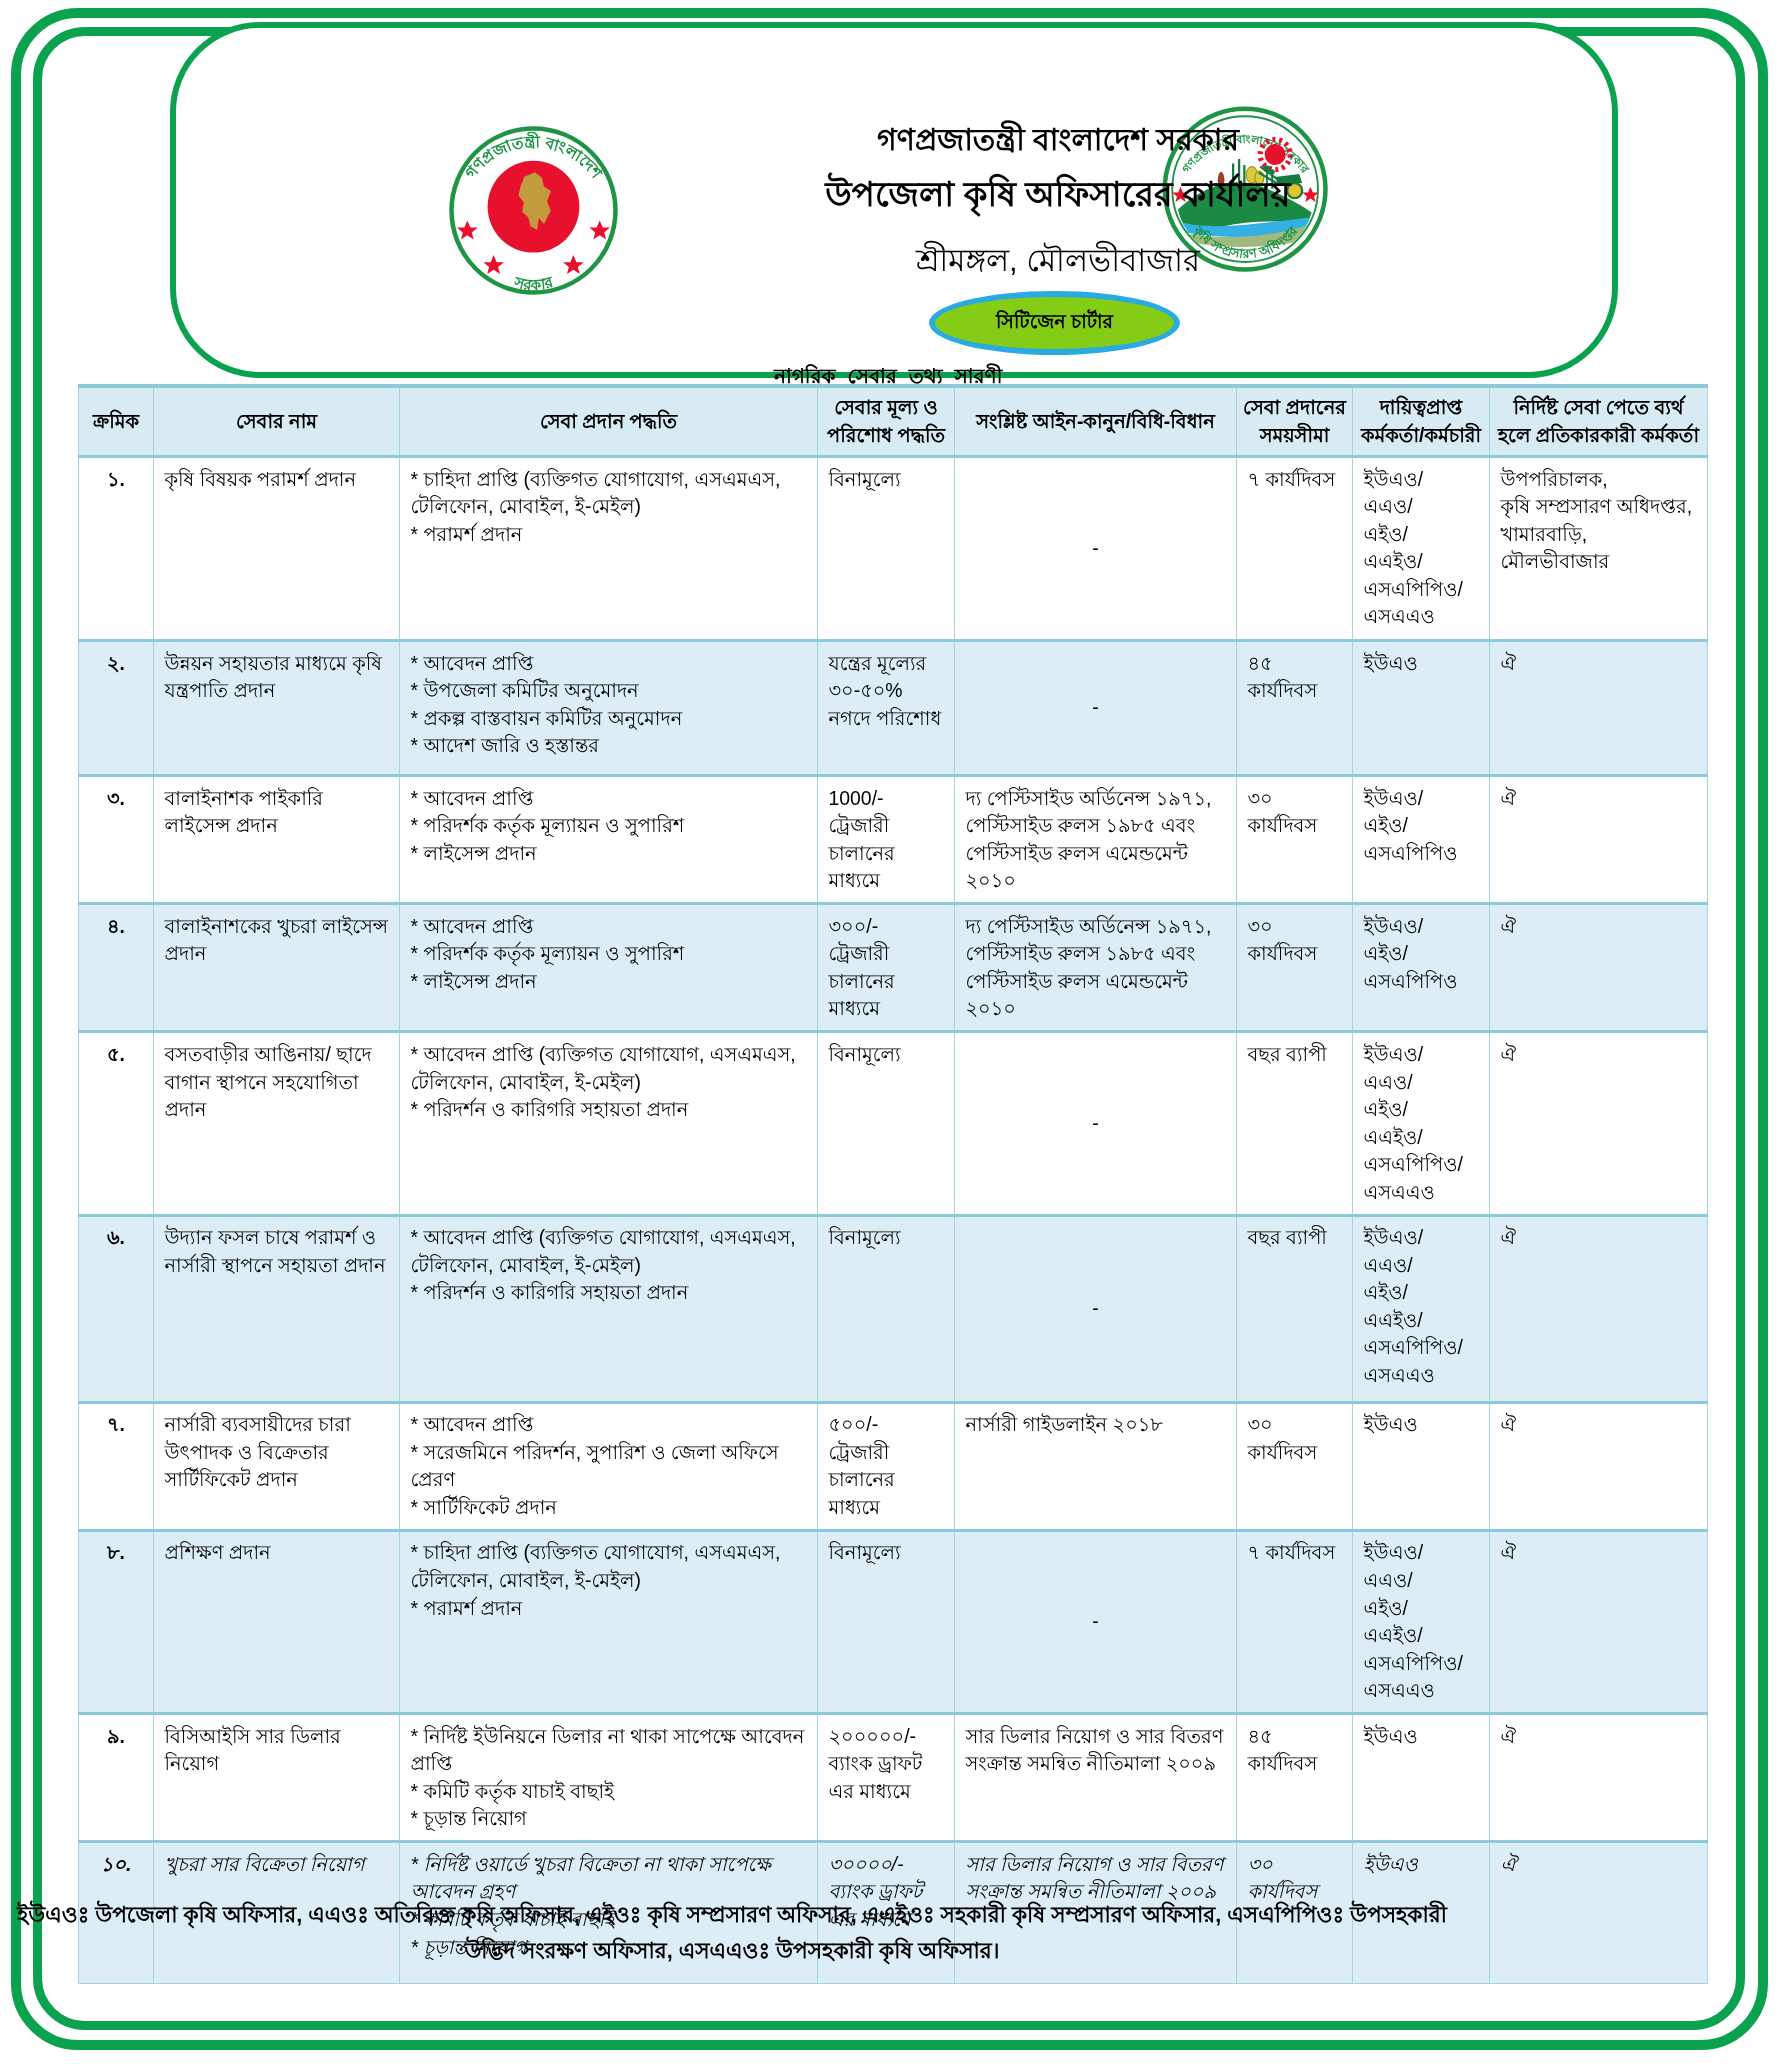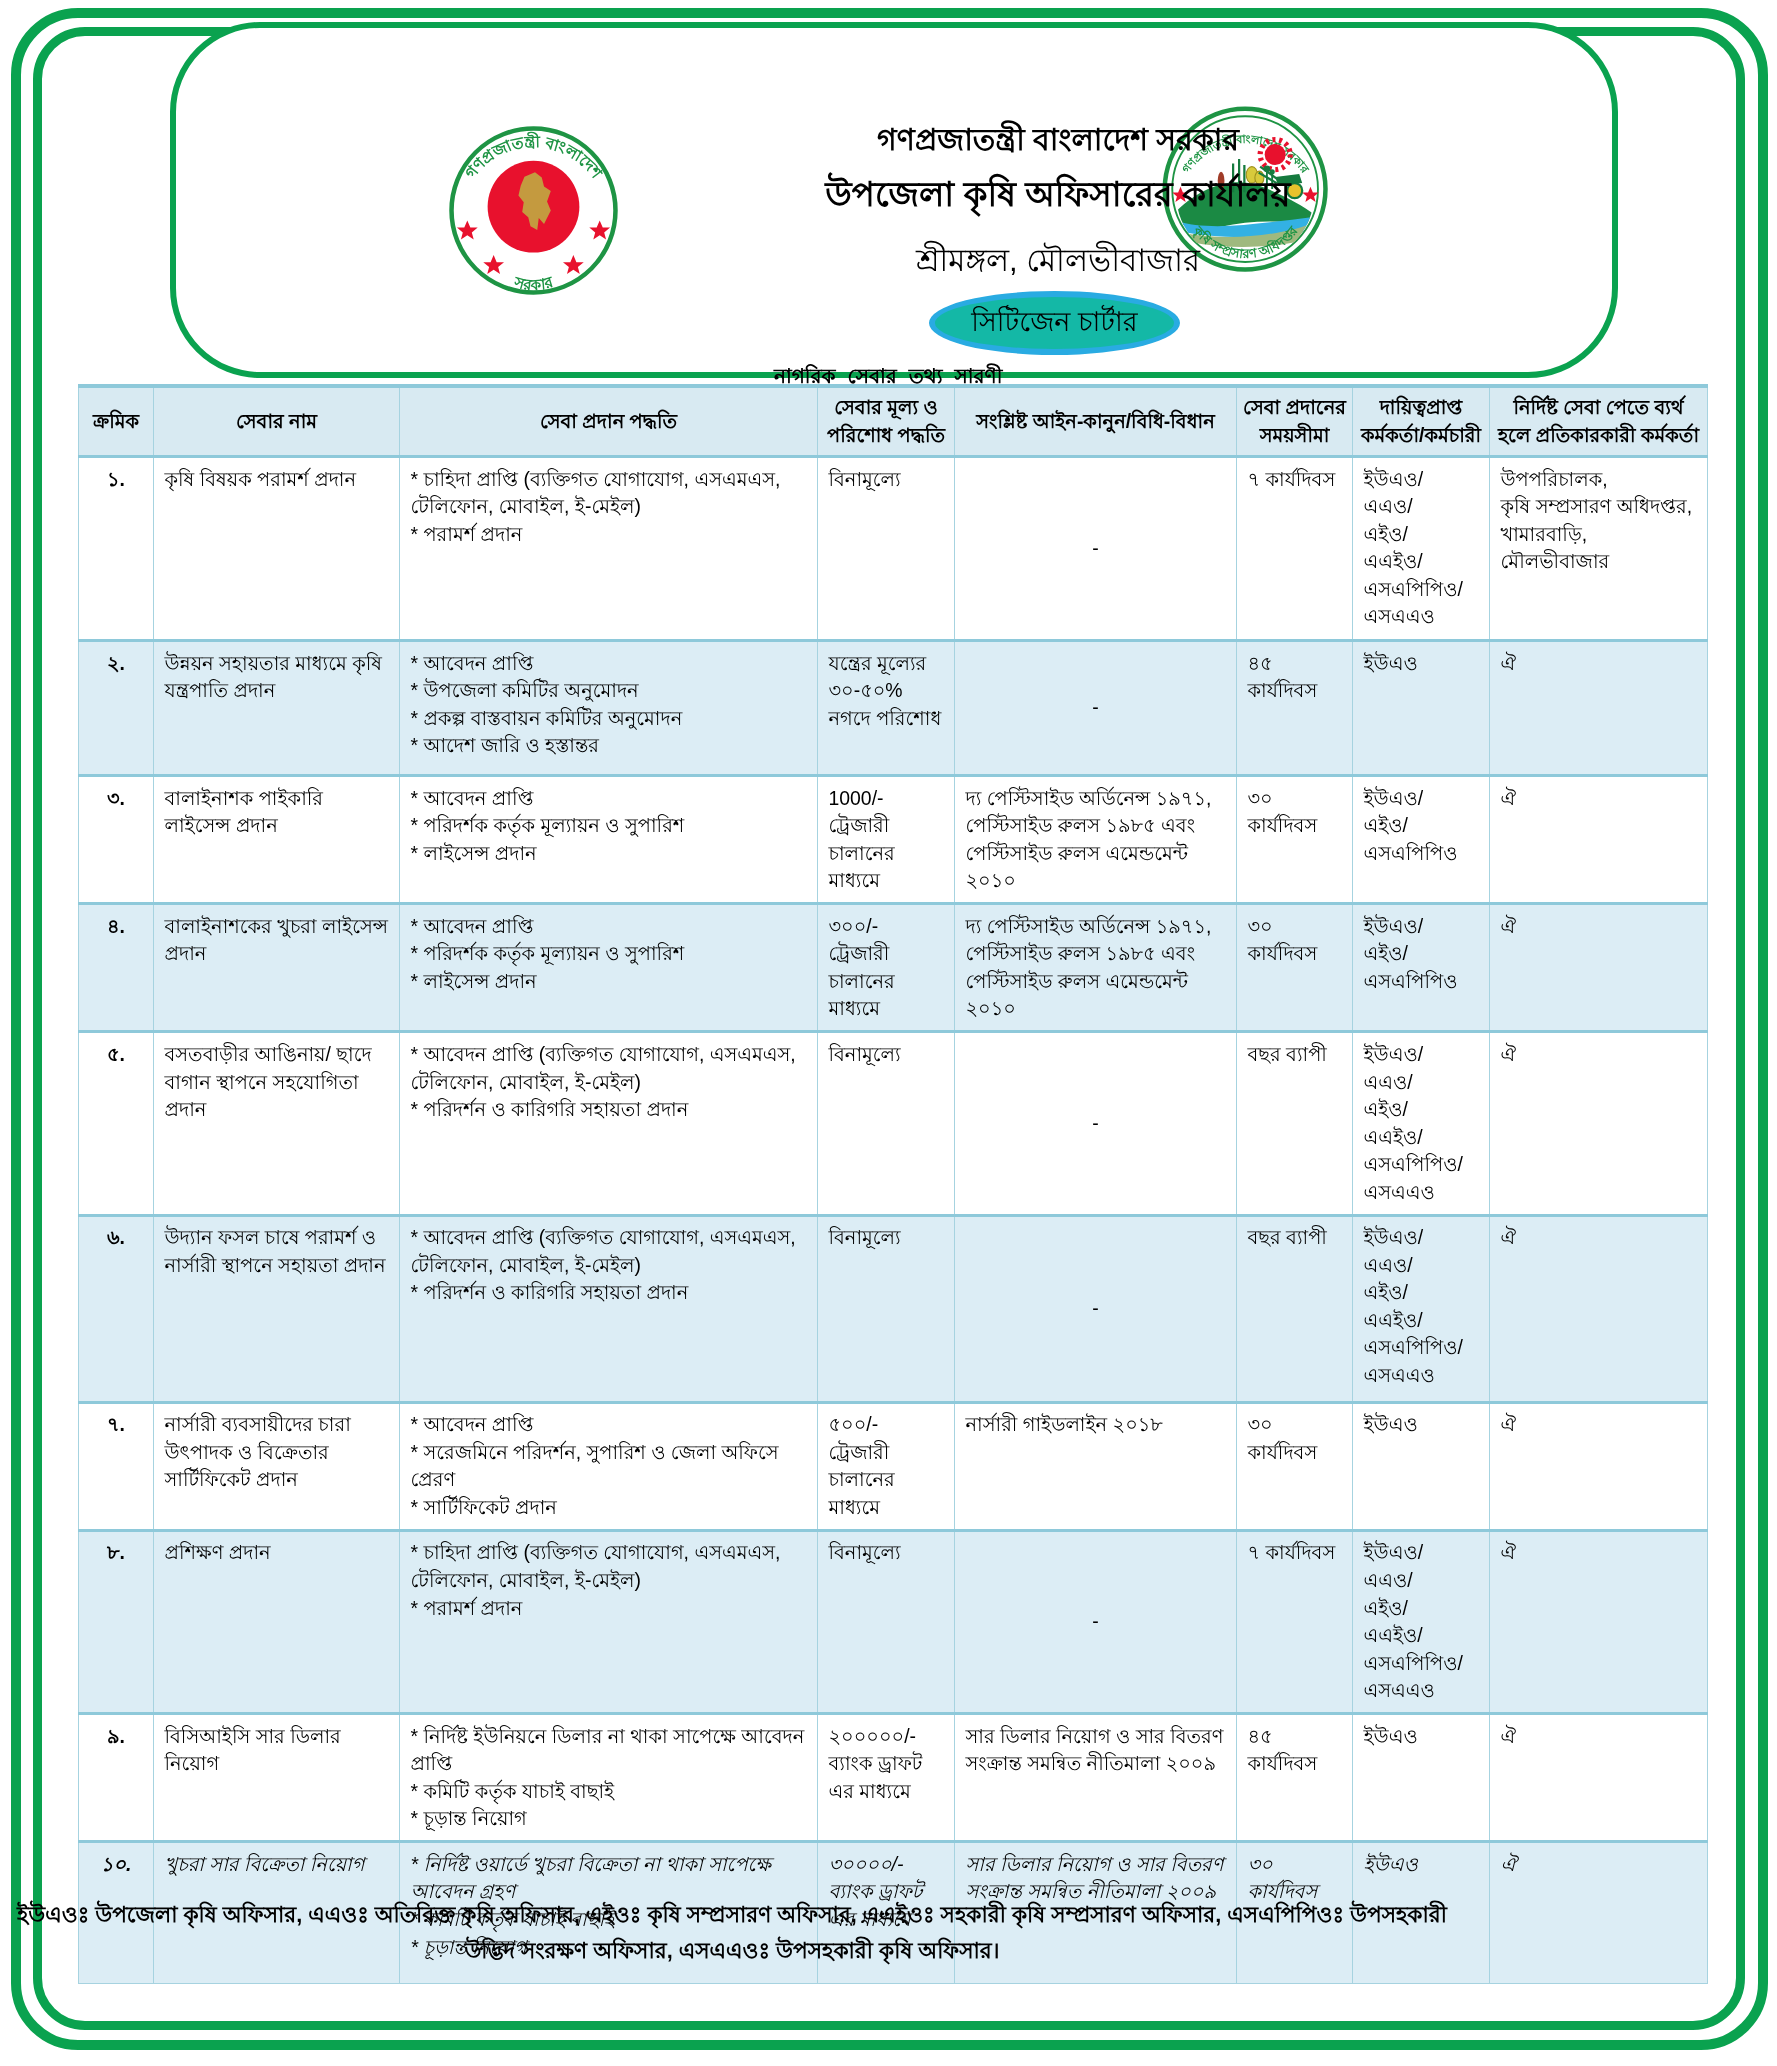--- a/index.html
+++ b/index.html
@@ -13,21 +13,21 @@
   
   .header-box{position:absolute;left:170px;top:22.4px;width:1436px;height:344px;
     border:6.7px solid #0aa24f;border-radius:90px;background:#fff;}
   .logo{position:absolute;}
   .titles{position:absolute;left:598px;top:0;width:568px;text-align:center;}
   .t1{position:absolute;top:88px;left:0;width:100%;font-size:30px;font-weight:bold;}
   .t2{position:absolute;top:140px;left:0;width:100%;font-size:34px;font-weight:bold;}
   .t3{position:absolute;top:208px;left:0;width:100%;font-size:31px;font-weight:normal;}
   .oval{position:absolute;left:753px;top:263px;width:251px;height:64px;
     border:6.7px solid #29abe2;border-radius:50%;display:flex;align-items:center;justify-content:center;
-    font-size:27px;font-weight:normal;background:#14b8a6;box-sizing:border-box;}
+    font-size:19px;font-weight:bold;background:#84cc16;box-sizing:border-box;}
   .subtitle{position:absolute;left:598px;top:333px;width:568px;text-align:left;
     font-size:20px;font-weight:bold;font-family:Liberation Mono, monospace;}
   
   .svc-table{position:absolute;left:78px;top:384px;width:1629px;
     border-collapse:collapse;table-layout:fixed;font-size:19.4px;line-height:1.42;}
   .svc-table td,.svc-table th{border:1.5px solid #a6d3e0;vertical-align:top;
     padding:7.5px 10.5px;white-space:pre-line;word-wrap:break-word;box-sizing:border-box;}
   .svc-table tr{border-top:3px solid #8ec9da;}
   .svc-table thead tr{border-top:4.5px solid #8ec9da;padding-left:36px;}
   .svc-table thead th{background:#d8eaf2;font-weight:bold;text-align:center;

